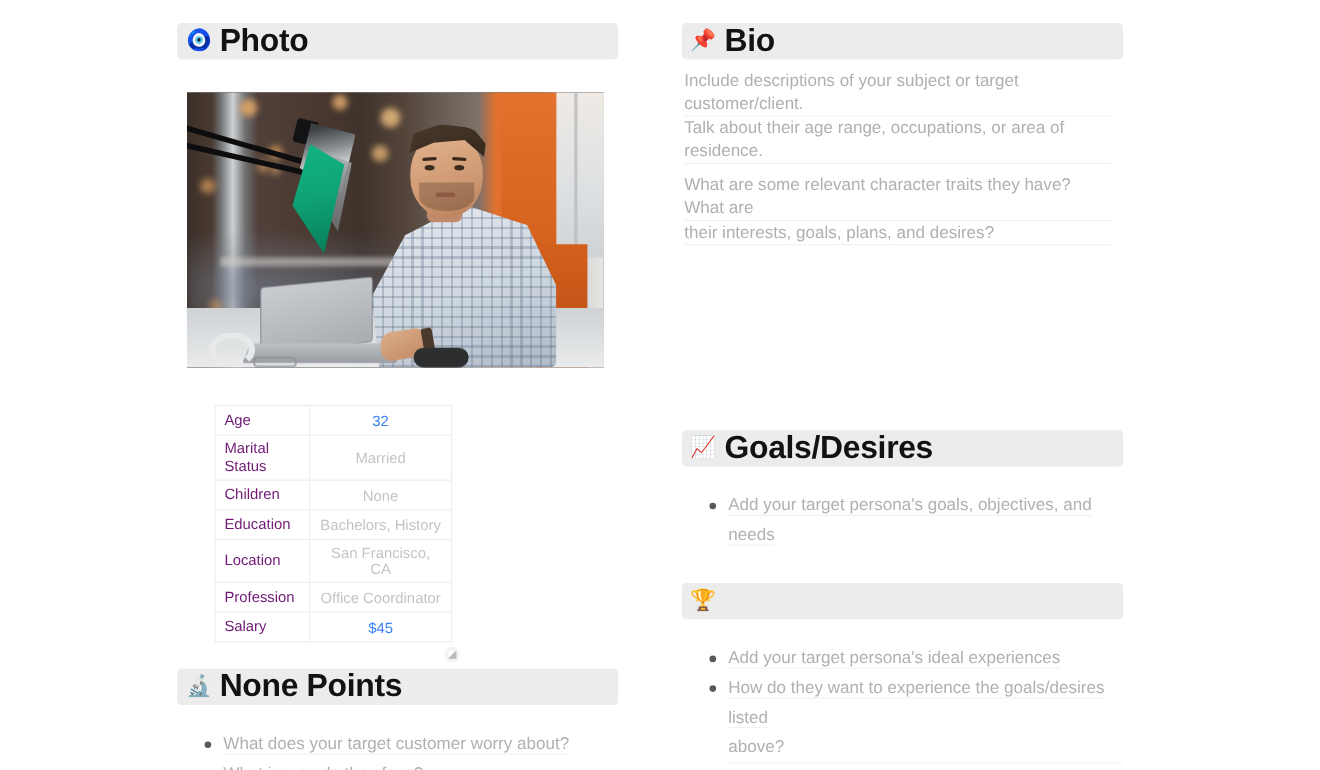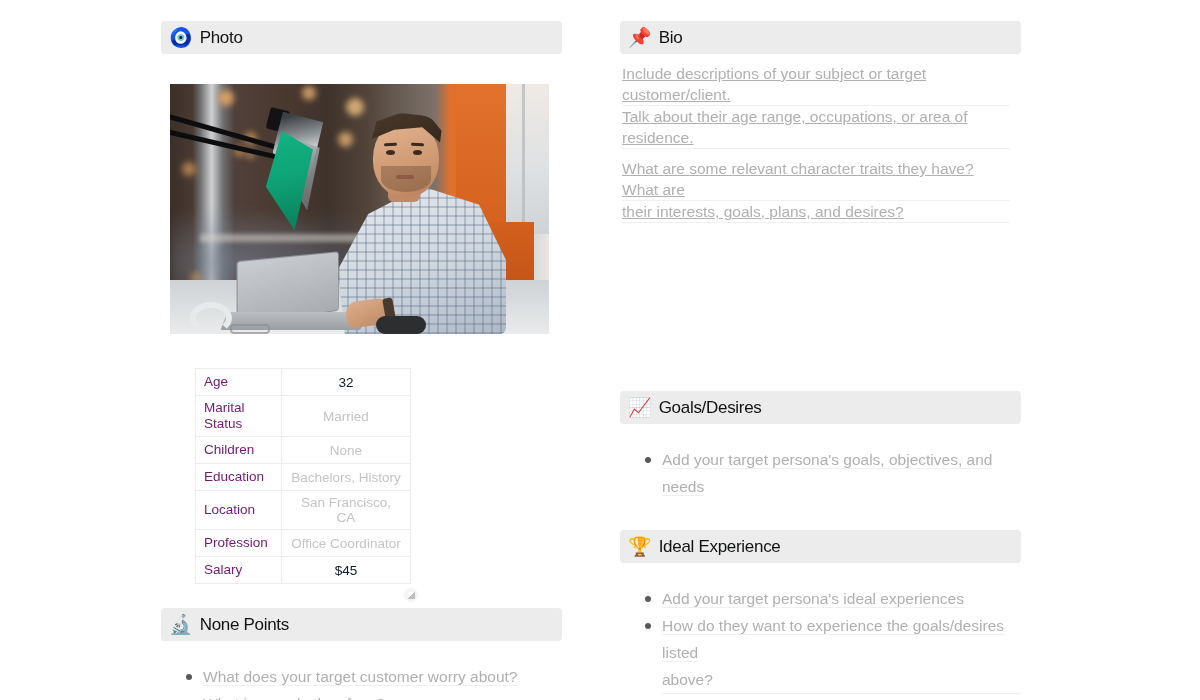--- a/index.html
+++ b/index.html
@@ -37,37 +37,36 @@
     overflow: hidden;
   }
   .sec-head .emoji {
     font-size: 19px;
     line-height: 1;
     margin-right: 7px;
     flex: 0 0 auto;
     font-family: "DejaVu Sans", sans-serif;
   }
   .sec-head .title {
-    font-size: 17px;
-    font-weight: 400;
+    font-size: 29px;
+    font-weight: 700;
     color: #111214;
     letter-spacing: -0.3px;
     white-space: nowrap;
     font-family: "Liberation Sans", sans-serif;
   }
 
   
   .ph-para {
     color: #b0b0b2;
     font-size: 15.5px;
     line-height: 21px;
     margin: 9px 0 0 0;
     padding: 0 2px 0 2px;
     max-width: 392px;
-    text-decoration: underline;
   }
   .ph-para .ln {
     display: block;
     border-bottom: 1px solid #f0f0f0;
   }
 
   
   .ph-list {
     list-style: none;
     margin: 22px 0 0 0;
@@ -334,21 +333,21 @@
   td.key {
     width: 86px;
     color: #701a75;
     line-height: 16px;
   }
   td.val {
     width: 129px;
     text-align: center;
     color: #c4c4c6;
   }
-  td.val.filled { color: #0f172a; font-weight: 400; }
+  td.val.filled { color: #3b82f6; font-weight: 400; }
   .resize-handle {
     position: absolute;
     right: -8px; bottom: -18px;
     width: 14px; height: 14px;
     border-radius: 50%;
     background: #f4f4f4;
     display: flex; align-items: center; justify-content: center;
   }
   .resize-handle i {
     display: block; width: 7px; height: 7px;
@@ -496,21 +495,20 @@
       <li>
         <span class="dot"></span>
         <span class="txt">Add your target persona's goals, objectives, and needs</span>
       </li>
     </ul>
 
     <div class="spacer-goals"></div>
 
     <div class="sec-head" style="width:401px;">
       <span class="emoji">🏆</span>
-      <span class="title">Ideal Experience</span>
     </div>
     <ul class="ph-list">
       <li>
         <span class="dot"></span>
         <span class="txt">Add your target persona's ideal experiences</span>
       </li>
       <li>
         <span class="dot"></span>
         <span class="txt">How do they want to experience the goals/desires listed</span>
         <span class="txt" style="display:block;">above?</span>

